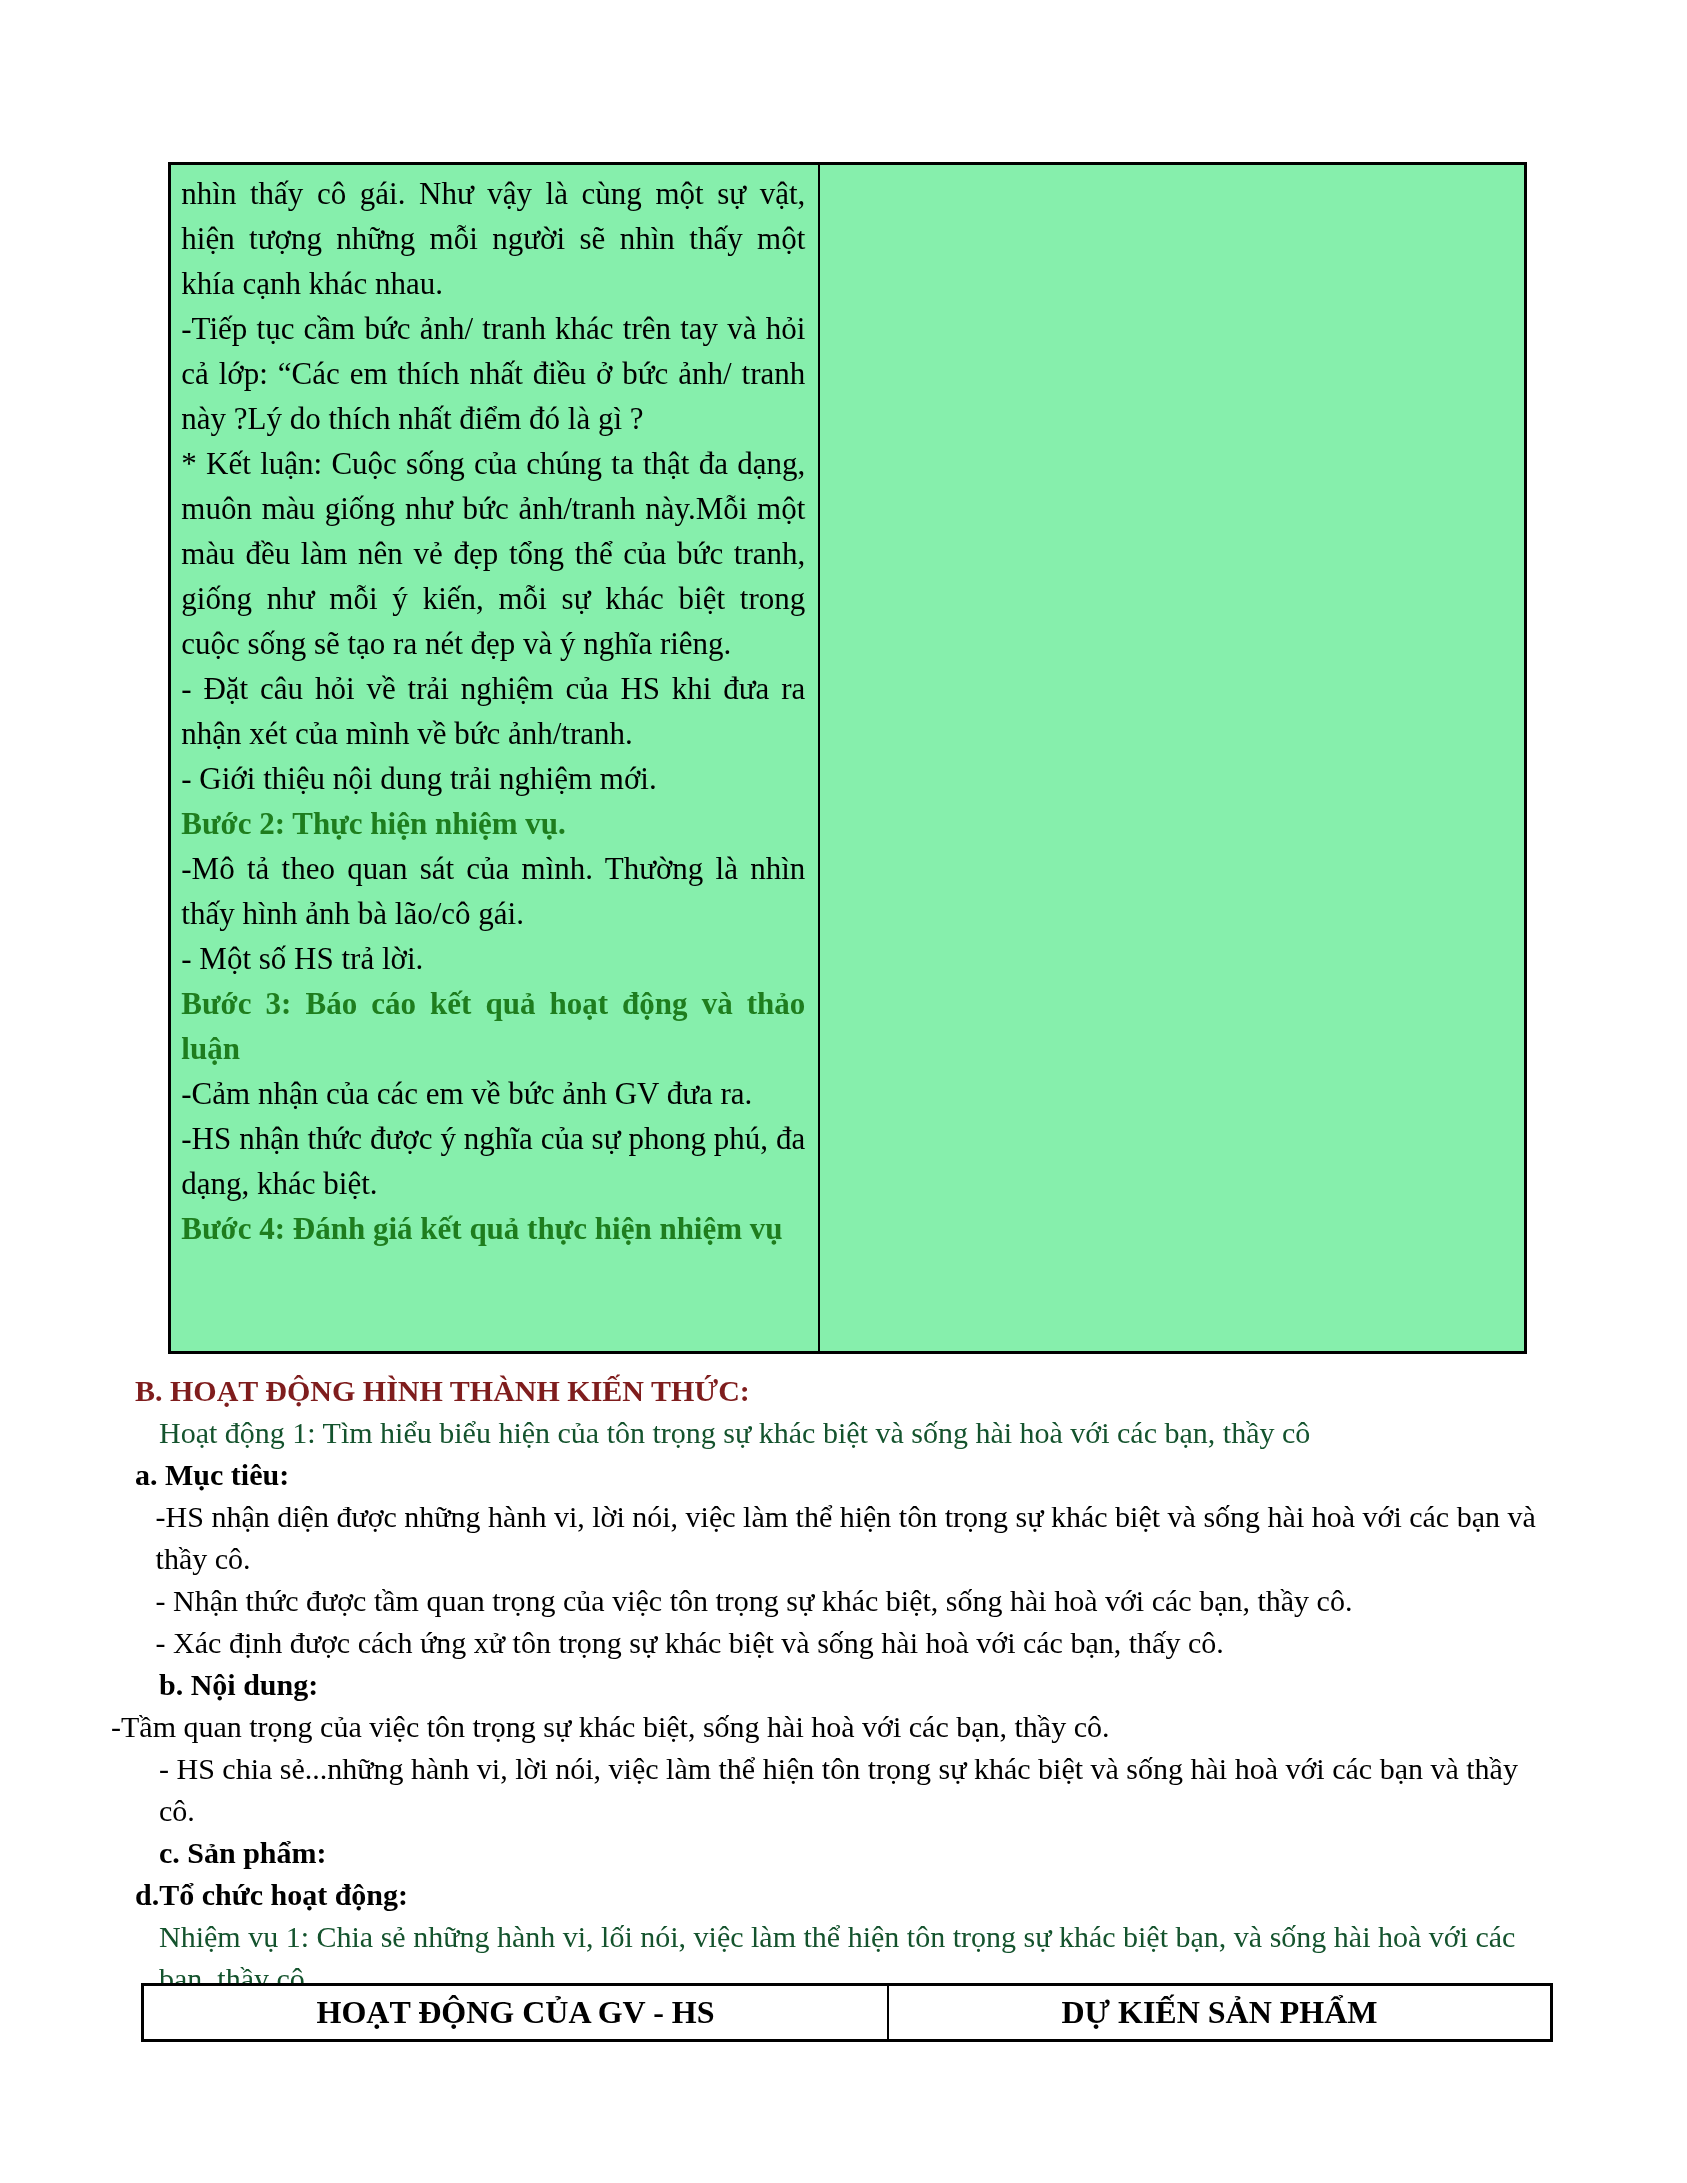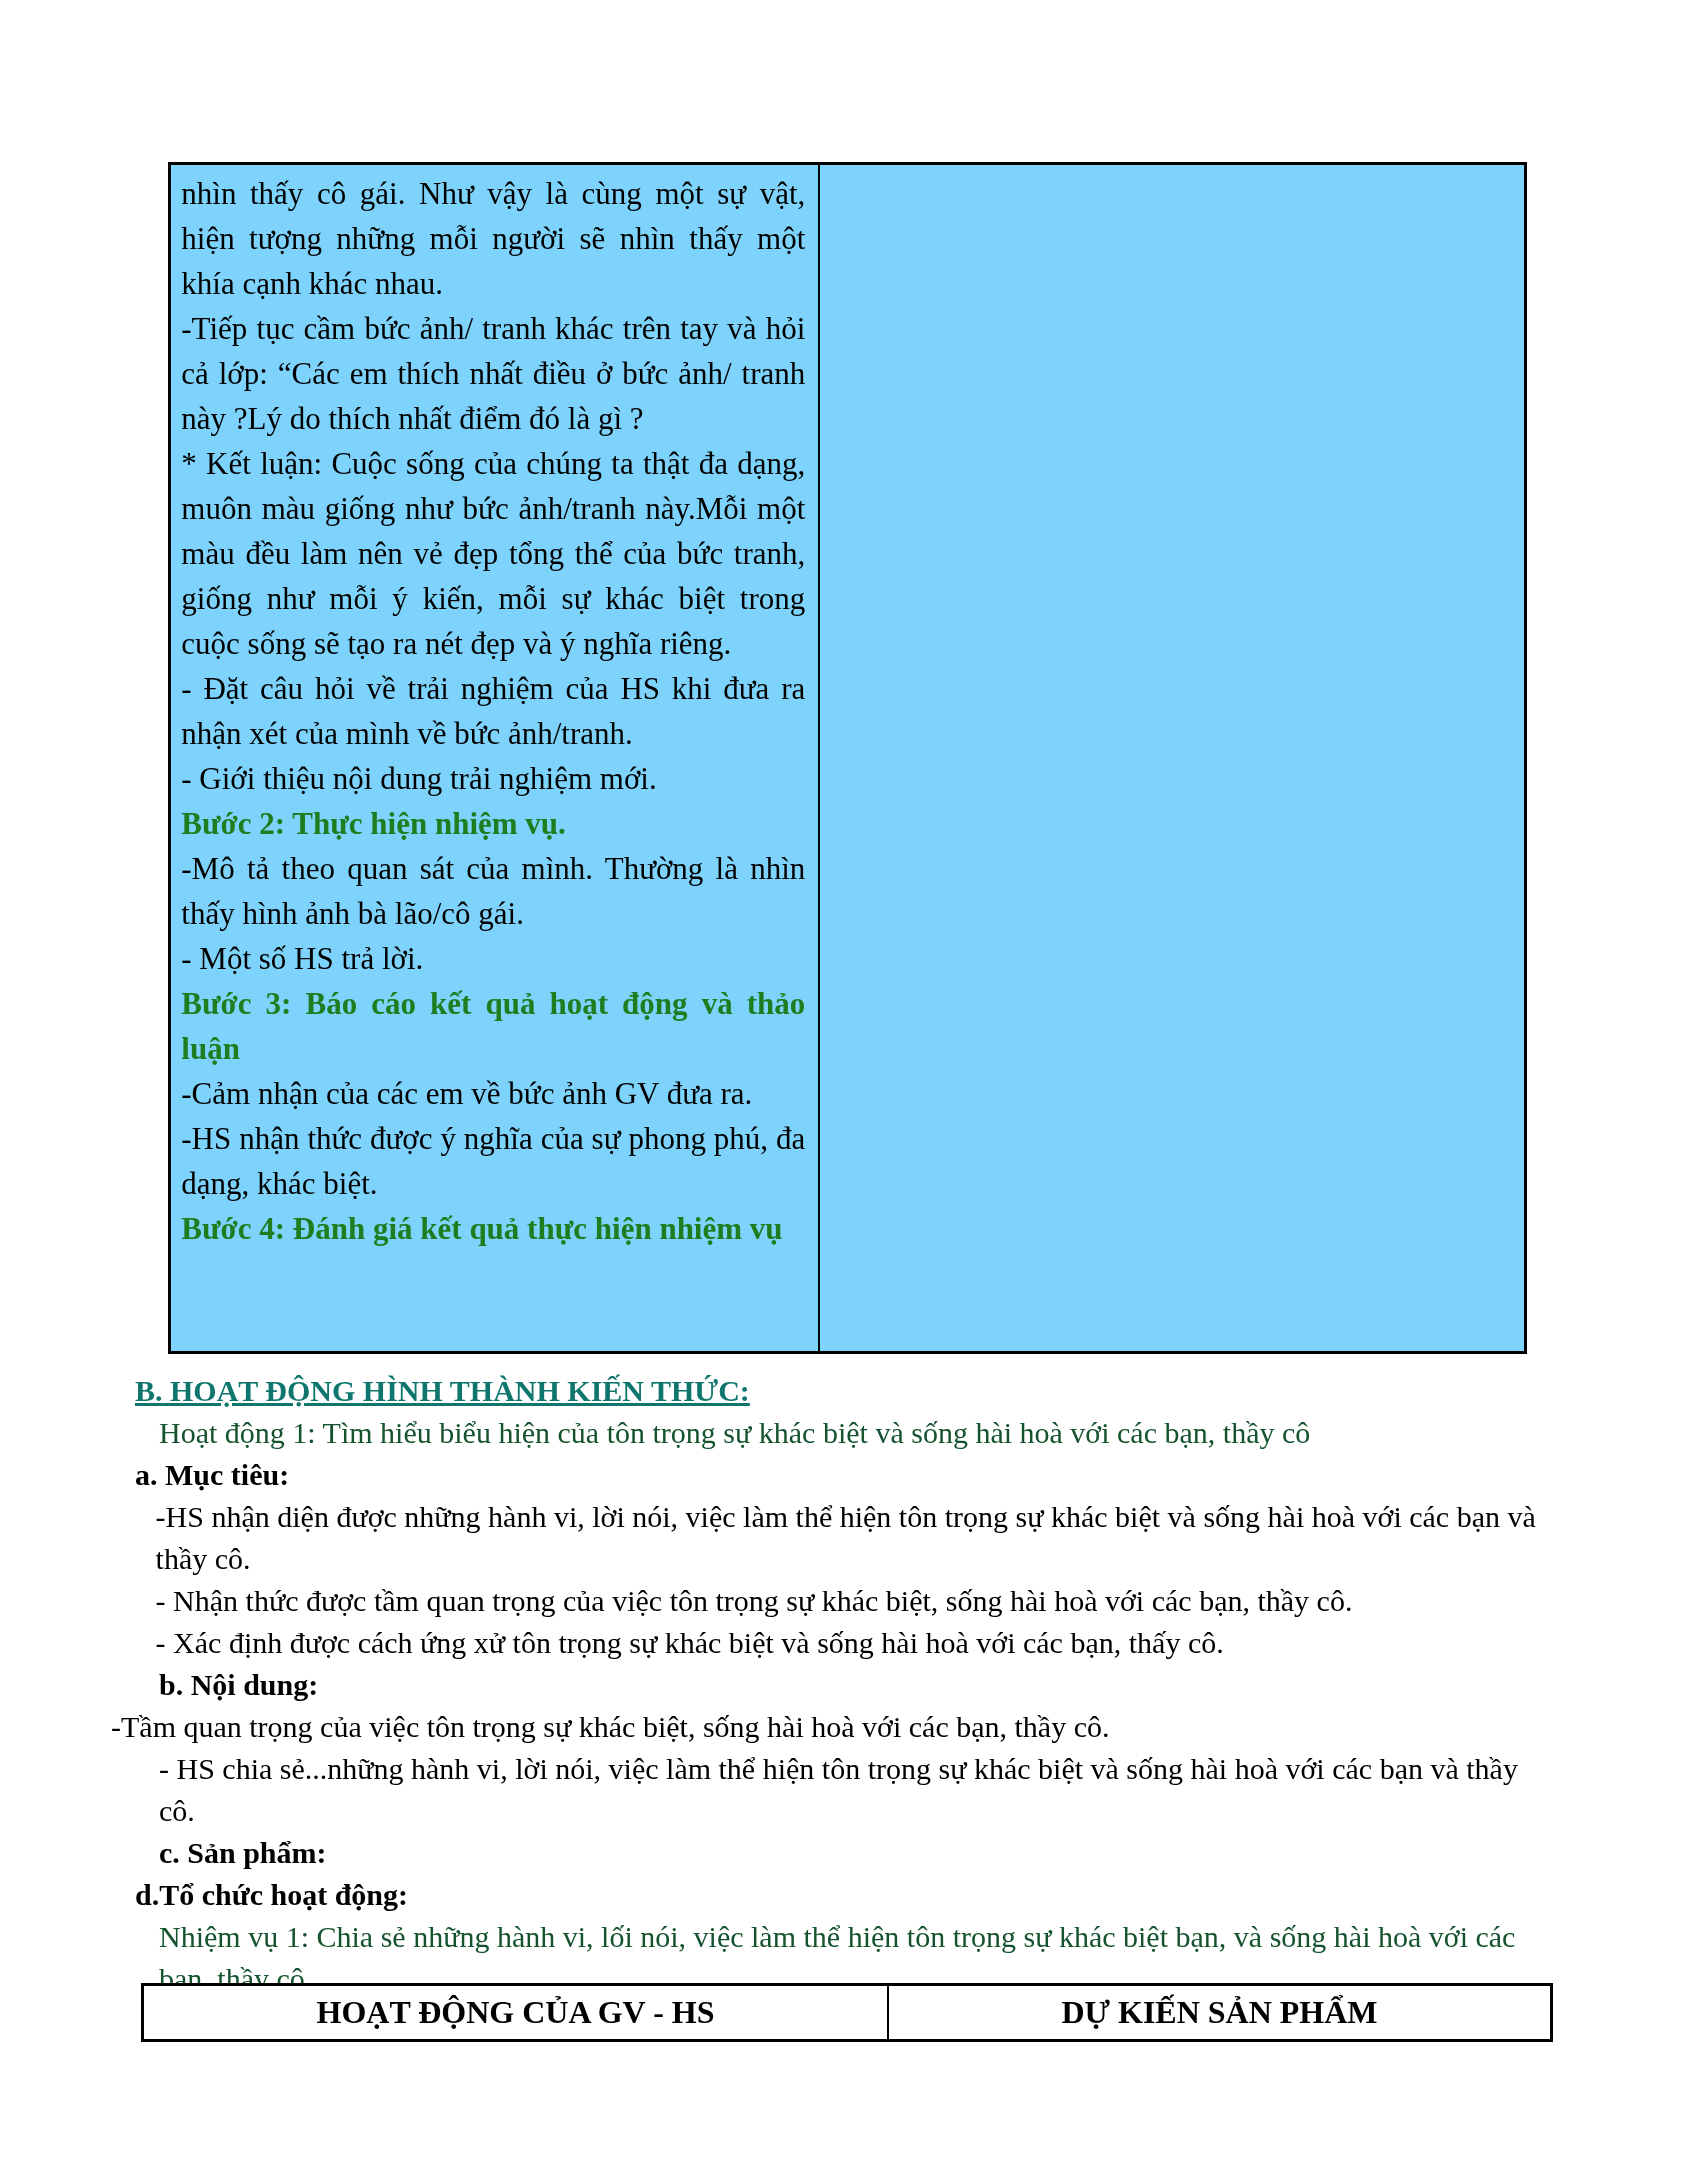--- a/index.html
+++ b/index.html
@@ -3,33 +3,33 @@
 <meta charset="utf-8">
 <style>
   html,body{margin:0;padding:0;background:#ffffff;}
   .page{
     position:relative;width:1687px;height:2183px;background:#ffffff;
     font-family:"Liberation Serif","DejaVu Serif",serif;color:#000000;overflow:hidden;
   }
   
   .top-table{
     position:absolute;left:168px;top:162px;width:1359px;height:1192px;
-    border:3.2px solid #000;box-sizing:border-box;display:flex;background:#7dd3fc;
+    border:3.2px solid #000;box-sizing:border-box;display:flex;background:#86efac;
   }
   .tcell-left{
     width:649px;border-right:2.4px solid #000;box-sizing:border-box;
     padding:6.4px 12.7px 0 10.3px;overflow:hidden;
   }
   .tcell-right{flex:1;}
   .tcell-left p{margin:0;font-size:31px;line-height:45px;text-align:justify;}
   .green{color:#1e7d1e;font-weight:bold;}
   
   .sections{position:absolute;left:135px;top:1370px;width:1425px;}
   .sections .ln{font-size:30px;line-height:42px;}
-  .h-red-caps{color:#0f766e;font-weight:bold;font-size:33px;line-height:44px;text-decoration:underline;}
+  .h-red-caps{color:#7f1d1d;font-weight:bold;font-size:33px;line-height:44px;}
   .h-red{color:#14532d;font-weight:normal;}
   .bold{font-weight:bold;}
   .in30{margin-left:24px;}
   .in26{margin-left:20.6px;}
   .out30{margin-left:-24px;}
   
   .bottom-table{
     position:absolute;left:141px;top:1983px;width:1412px;height:59px;
     border:3.2px solid #000;box-sizing:border-box;display:flex;background:#fff;
   }

